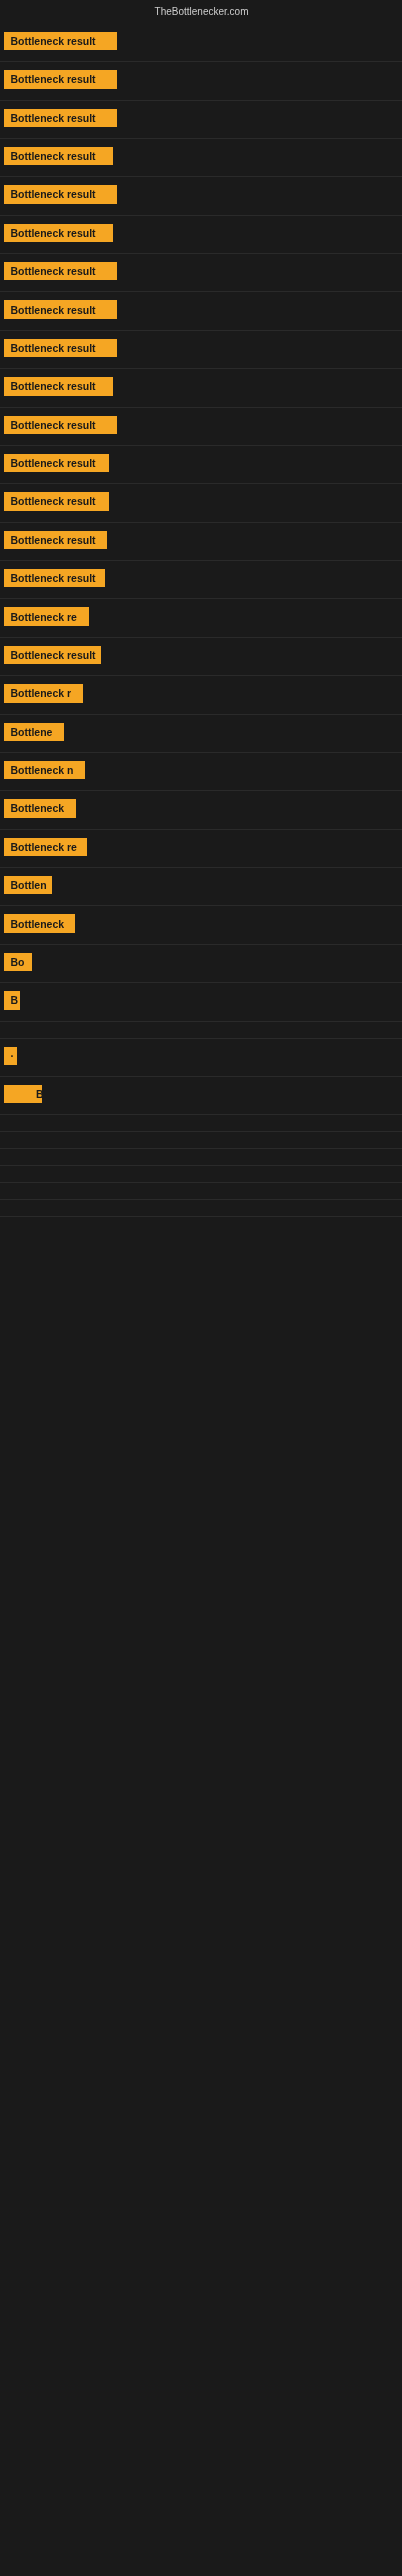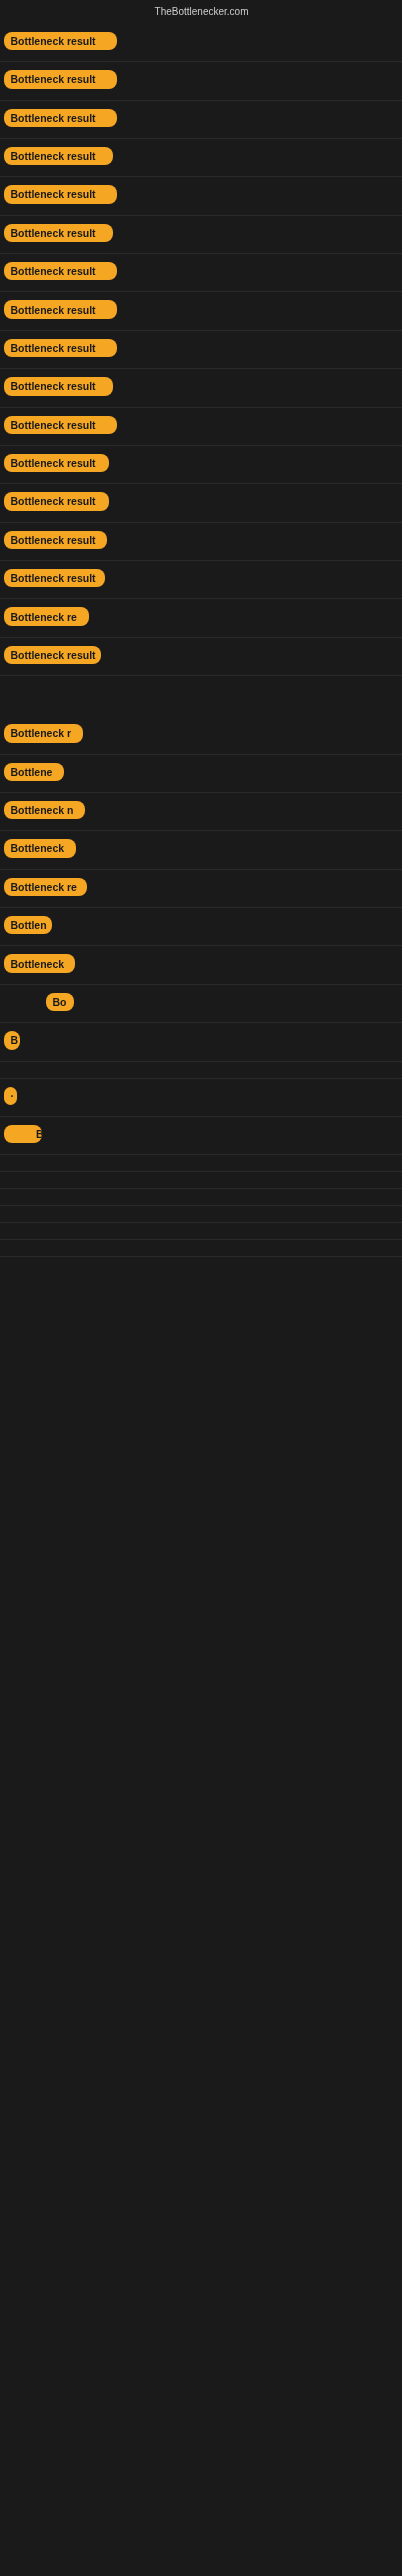--- a/index.html
+++ b/index.html
@@ -24,21 +24,21 @@
       background-color: #1a1a1a;
     }
 
     .bottleneck-badge {
       display: inline-block;
       background-color: #f5a623;
       color: #1a1a1a;
       font-size: 10.5px;
       font-weight: bold;
       padding: 3.2px 6.4px;
-      border-radius: 8px;
+      border-radius: 0;
       white-space: nowrap;
       overflow: hidden;
     }
 
     .row {
       padding: 8px 4px;
       border-bottom: 0.8px solid #2a2a2a;
     }
   </style>
 </head>
@@ -59,28 +59,28 @@
     <div class="row"><div class="bottleneck-badge" style="max-width: 113px; width: 113px;">Bottleneck result</div></div>
     <div class="row"><div class="bottleneck-badge" style="max-width: 113px; width: 113px;">Bottleneck result</div></div>
     <div class="row"><div class="bottleneck-badge" style="max-width: 109px; width: 109px;">Bottleneck result</div></div>
     <div class="row"><div class="bottleneck-badge" style="max-width: 113px; width: 113px;">Bottleneck result</div></div>
     <div class="row"><div class="bottleneck-badge" style="max-width: 105px; width: 105px;">Bottleneck result</div></div>
     <div class="row"><div class="bottleneck-badge" style="max-width: 105px; width: 105px;">Bottleneck result</div></div>
     <div class="row"><div class="bottleneck-badge" style="max-width: 103px; width: 103px;">Bottleneck result</div></div>
     <div class="row"><div class="bottleneck-badge" style="max-width: 101px; width: 101px;">Bottleneck result</div></div>
     <div class="row"><div class="bottleneck-badge" style="max-width: 85px; width: 85px;">Bottleneck re</div></div>
     <div class="row"><div class="bottleneck-badge" style="max-width: 97px; width: 97px;">Bottleneck result</div></div>
-    <div class="row"><div class="bottleneck-badge" style="max-width: 79px; width: 79px; margin-top: 40px;">Bottleneck r</div></div>
+    <div class="row"><div class="bottleneck-badge" style="max-width: 79px; width: 79px;">Bottleneck r</div></div>
     <div class="row"><div class="bottleneck-badge" style="max-width: 64px; width: 60px;">Bottlene</div></div>
     <div class="row"><div class="bottleneck-badge" style="max-width: 81px; width: 85px;">Bottleneck n</div></div>
     <div class="row"><div class="bottleneck-badge" style="max-width: 72px; width: 72px;">Bottleneck</div></div>
     <div class="row"><div class="bottleneck-badge" style="max-width: 83px; width: 83px;">Bottleneck re</div></div>
     <div class="row"><div class="bottleneck-badge" style="max-width: 60px; width: 48px;">Bottlen</div></div>
     <div class="row"><div class="bottleneck-badge" style="max-width: 71px; width: 71px;">Bottleneck</div></div>
-    <div class="row"><div class="bottleneck-badge" style="max-width: 28px; width: 28px; margin-left: 42px;">Bo</div></div>
+    <div class="row"><div class="bottleneck-badge" style="max-width: 28px; width: 28px;">Bo</div></div>
     <div class="row"><div class="bottleneck-badge" style="max-width: 16px; width: 16px;">B</div></div>
     <div class="row"></div>
     <div class="row"><div class="bottleneck-badge" style="max-width: 9.7px; width: 9.7px;">·</div></div>
     <div class="row"><div class="bottleneck-badge" style="max-width: 36px; width: 36px; padding-left: 32px;">Bott</div></div>
     <div class="row"></div>
     <div class="row"></div>
     <div class="row"></div>
     <div class="row"></div>
     <div class="row"></div>
     <div class="row"></div>

